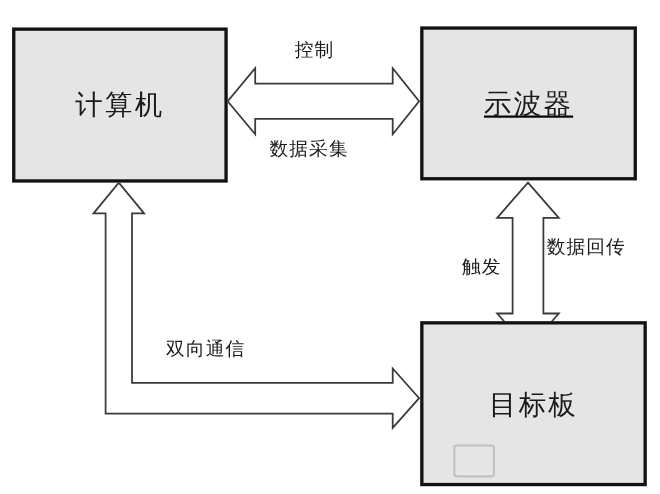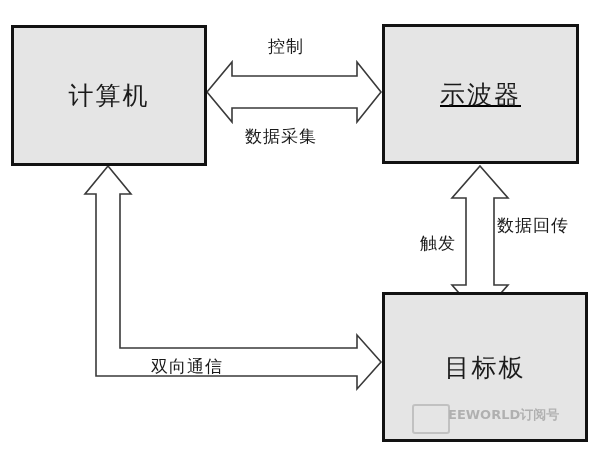--- a/index.html
+++ b/index.html
@@ -51,21 +51,21 @@
     line-height: 1;
   }
   #box-computer  { left: 11px;  top: 25px;  width: 196px; height: 141px; }
   #box-scope     { left: 382px; top: 24px;  width: 197px; height: 140px; text-decoration: underline; }
   #box-target    { left: 382px; top: 292px; width: 206px; height: 150px; }
 
   #label-control    { left: 268px; top: 38px; }
   #label-datareturn { left: 245px; top: 128px; }
   #label-trigger    { left: 396px; top: 235px; margin-left: 24px; }
   #label-acquire    { left: 497px; top: 217px; }
-  #label-bidir      { left: 151px; top: 310px; margin-top: 48px; }
+  #label-bidir      { left: 151px; top: 310px; }
 
   .watermark {
     position: absolute;
     left: 410px;
     top: 404px;
     width: 190px;
     height: 42px;
     opacity: 0.30;
     pointer-events: none;
   }
@@ -121,16 +121,15 @@
   <div class="edge-label" id="label-datareturn">数据采集</div>
 
   <div class="edge-label" id="label-trigger">触发</div>
 
   <div class="edge-label" id="label-acquire">数据回传</div>
 
   <div class="edge-label" id="label-bidir">双向通信</div>
 
   <div class="watermark">
     <div class="wm-logo"></div>
-    <div class="wm-line wm-line1">EEWORLD订阅号</div>
   </div>
 
 </div>
 
 </body></html>

